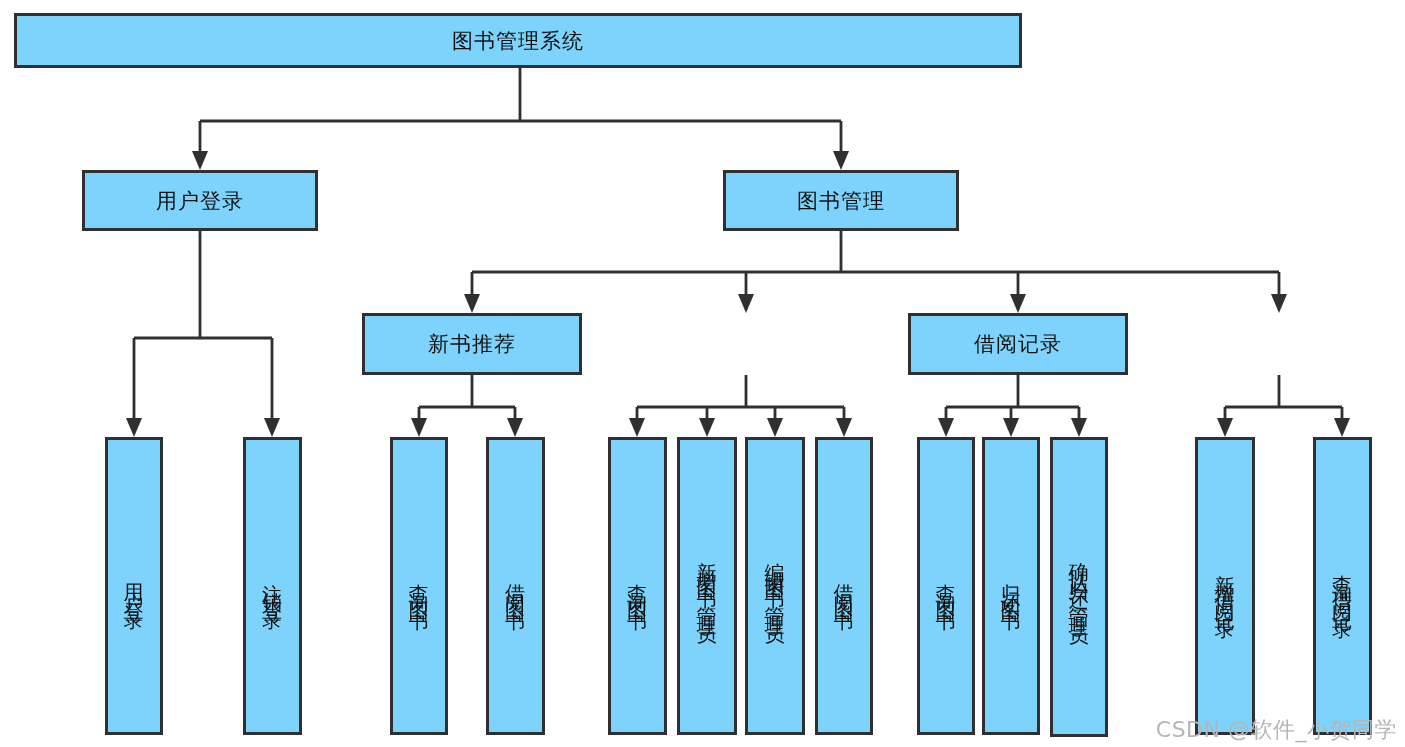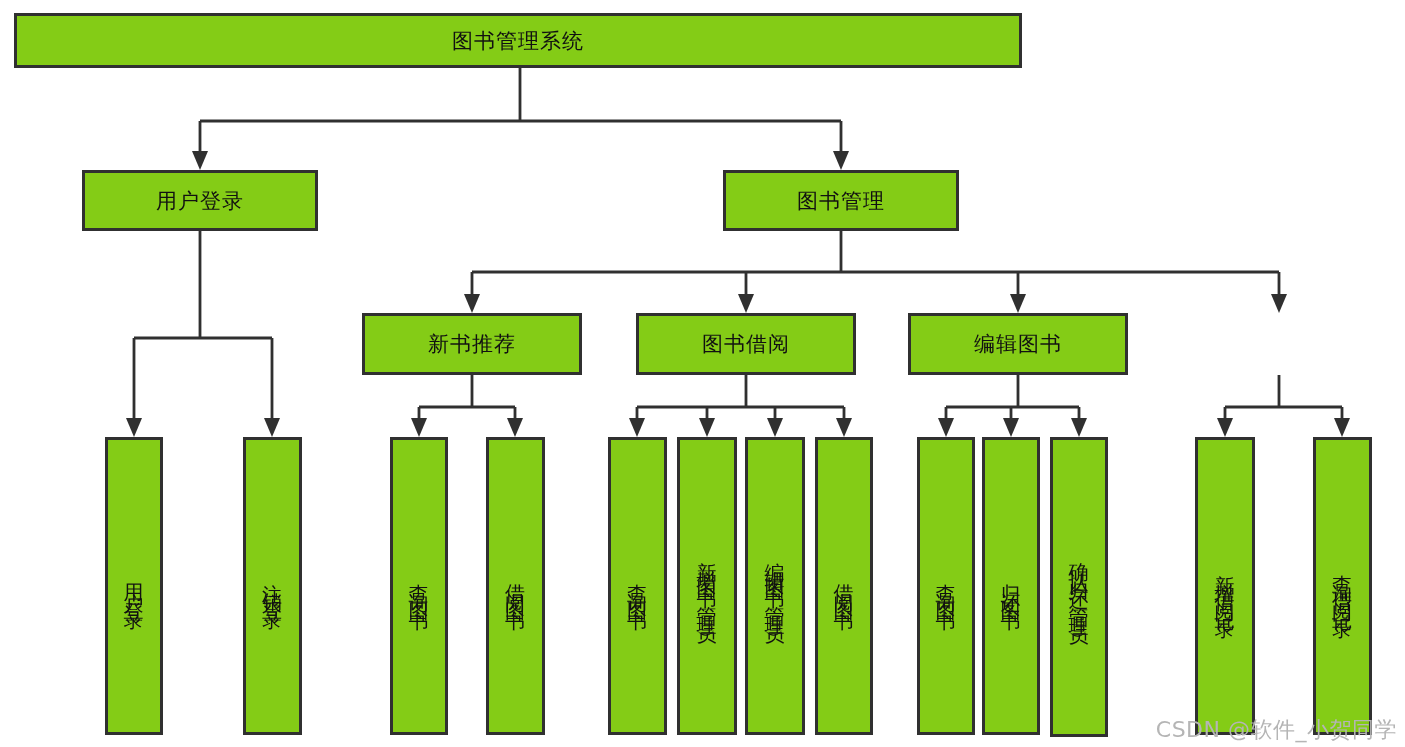--- a/index.html
+++ b/index.html
@@ -14,21 +14,21 @@
   #connectors {
     position: absolute;
     left: 0; top: 0;
     width: 1405px; height: 747px;
     z-index: 1;
   }
   .node {
     position: absolute;
     box-sizing: border-box;
     border: 3px solid #303030;
-    background: #84cc16;
+    background: #7dd3fc;
     display: flex;
     align-items: center;
     justify-content: center;
     color: #111111;
     z-index: 2;
     text-align: center;
   }
   .node.h span {
     font-size: 21px;
     letter-spacing: 1px;
@@ -104,25 +104,22 @@
   <div class="node h" style="left:82px; top:170px; width:236px; height:61px">
     <span>用户登录</span>
   </div>
   <div class="node h" style="left:723px; top:170px; width:236px; height:61px">
     <span>图书管理</span>
   </div>
 
   <div class="node h" style="left:362px; top:313px; width:220px; height:62px">
     <span>新书推荐</span>
   </div>
-  <div class="node h" style="left:636px; top:313px; width:220px; height:62px">
-    <span>图书借阅</span>
-  </div>
   <div class="node h" style="left:908px; top:313px; width:220px; height:62px">
-    <span>编辑图书</span>
+    <span>借阅记录</span>
   </div>
 
   <div class="node v" style="left:105px; top:437px; width:58px; height:298px">
     <span>用户登录</span>
   </div>
   <div class="node v" style="left:243px; top:437px; width:59px; height:298px">
     <span>注销登录</span>
   </div>
 
   <div class="node v" style="left:390px; top:437px; width:58px; height:298px">

